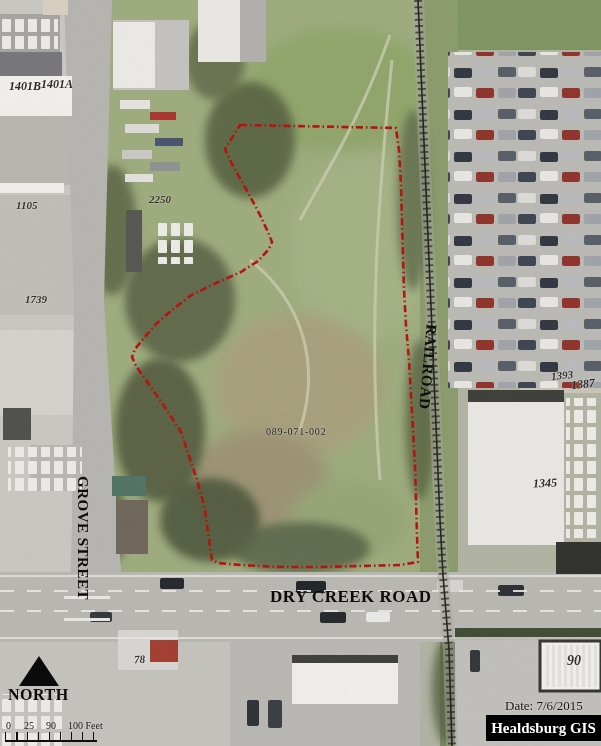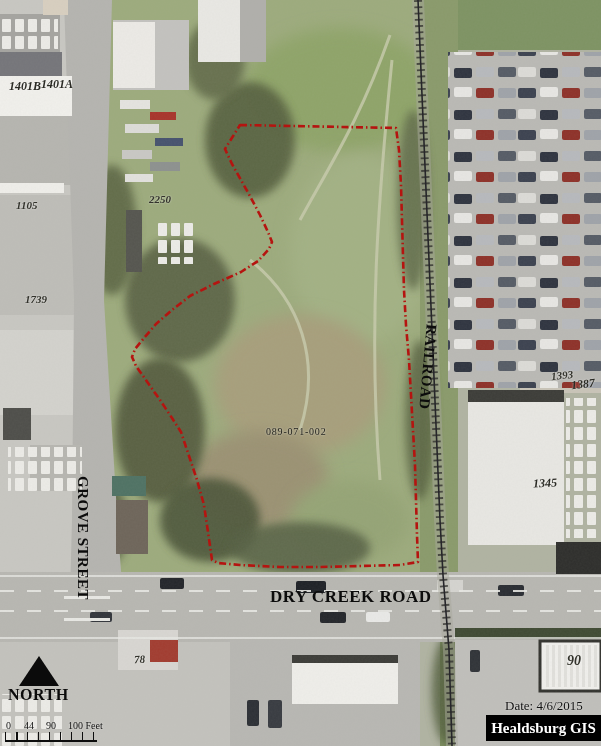--- a/index.html
+++ b/index.html
@@ -209,21 +209,21 @@
   <div class="lbl street vert" style="left:74px;top:476px;font-size:15px;letter-spacing:.5px">GROVE STREET</div>
   <div class="lbl street" style="left:270px;top:587px;font-size:17px;letter-spacing:.5px">DRY CREEK ROAD</div>
   <div class="lbl street vert" style="left:419px;top:324px;font-size:15px;letter-spacing:.5px;transform:rotate(5deg)">RAILROAD</div>
 
   <div class="north-wrap">
     <div class="north-tri"></div>
     <div class="north-txt">NORTH</div>
   </div>
 
   <span class="scale-lbl" style="left:6px">0</span>
-  <span class="scale-lbl" style="left:24px">44</span>
+  <span class="scale-lbl" style="left:24px">25</span>
   <span class="scale-lbl" style="left:46px">90</span>
   <span class="scale-lbl" style="left:68px">100 Feet</span>
   <div class="ruler"></div>
 
-  <div class="date-lbl">Date: 4/6/2015</div>
+  <div class="date-lbl">Date: 7/6/2015</div>
   <div class="attribution">Healdsburg GIS</div>
 
 </div>
 
 </body></html>

